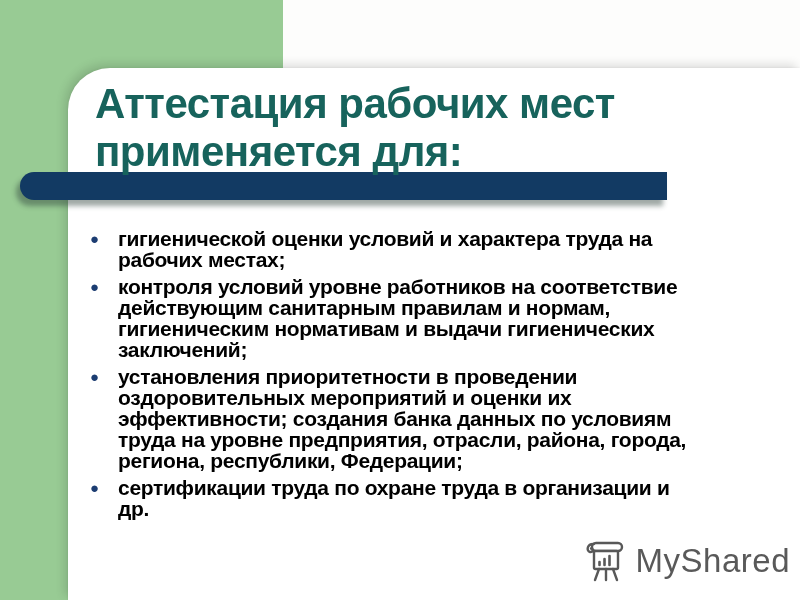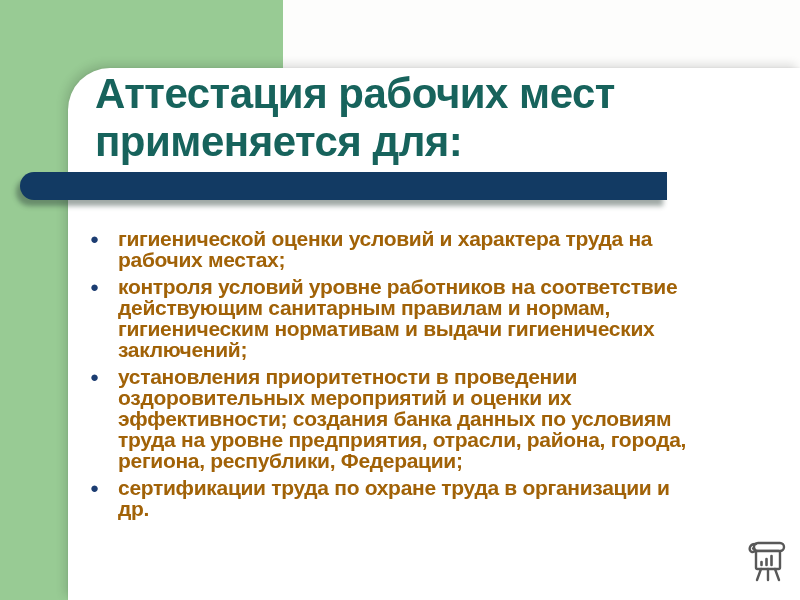--- a/index.html
+++ b/index.html
@@ -66,21 +66,21 @@
     left: 2px; top: 0px;
     font-size: 15px;
     line-height: 21px;
     color: #1c3d72;
   }
   .bullet-text {
     font-size: 21px;
     line-height: 21px;
     font-weight: bold;
     letter-spacing: -0.3px;
-    color: #a16207;
+    color: #000000;
     white-space: pre-line;
   }
   .watermark {
     position: absolute;
     right: 10px; bottom: 16px;
     display: flex;
     align-items: center;
     gap: 8px;
     opacity: 0.92;
     text-decoration: none;
@@ -145,16 +145,17 @@
 
       <line x1="17.5" y1="27" x2="17.5" y2="24" stroke="#4a4a4a" stroke-width="2.6" stroke-linecap="round"></line>
       <line x1="22.5" y1="27" x2="22.5" y2="21" stroke="#4a4a4a" stroke-width="2.6" stroke-linecap="round"></line>
       <line x1="27.5" y1="27" x2="27.5" y2="18" stroke="#4a4a4a" stroke-width="2.6" stroke-linecap="round"></line>
 
       <line x1="17" y1="31" x2="13" y2="42" stroke="#4a4a4a" stroke-width="2.4" stroke-linecap="round"></line>
       <line x1="24" y1="31" x2="24" y2="42" stroke="#4a4a4a" stroke-width="2.4" stroke-linecap="round"></line>
       <line x1="31" y1="31" x2="35" y2="42" stroke="#4a4a4a" stroke-width="2.4" stroke-linecap="round"></line>
     </svg>
   </span>
+  <span class="watermark-label">MyShared</span>
 </a>
 
-<h1 class="slide-title" style="position: absolute; left: 95px; top: 70px;">Аттестация рабочих мест
+<h1 class="slide-title" style="position: absolute; left: 95px; top: 80px;">Аттестация рабочих мест
 применяется для:</h1>
 
 </body></html>

